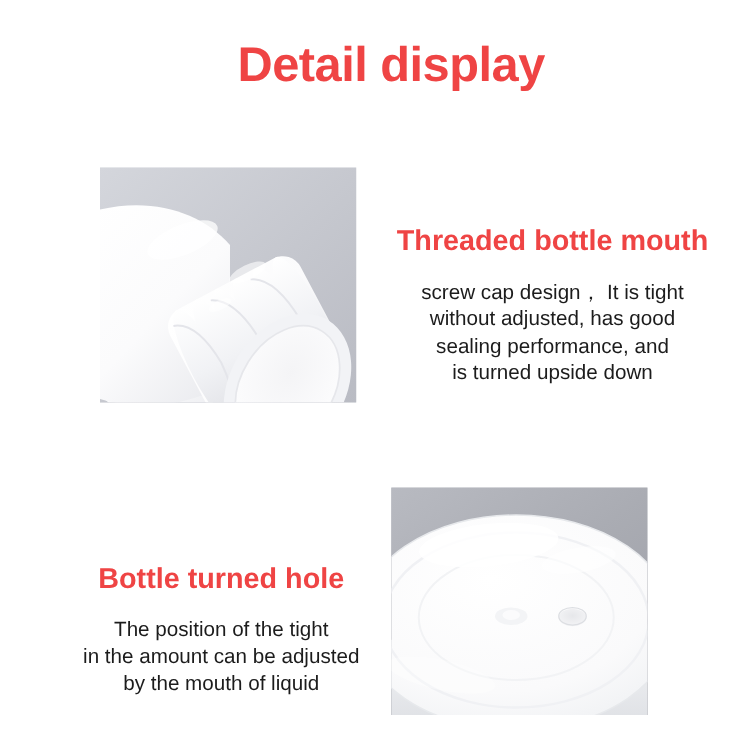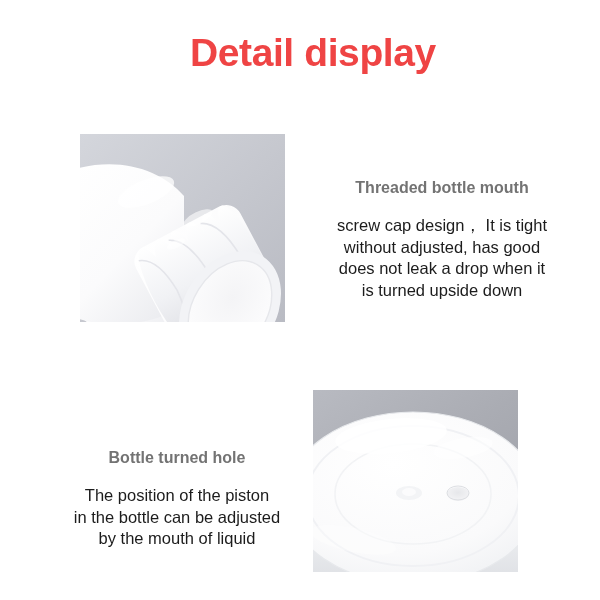--- a/index.html
+++ b/index.html
@@ -69,23 +69,23 @@
     left: 298px;
     top: 178px;
     width: 288px;
   }
   #block-bottom {
     left: 44px;
     top: 448px;
     width: 266px;
   }
   .block-heading {
-    font-size: 16px;
+    font-size: 23px;
     font-weight: bold;
-    color: #737373;
+    color: #ef4444;
     line-height: 1.25;
     margin-bottom: 17px;
     white-space: nowrap;
   }
   .block-body {
     font-size: 16.5px;
     font-weight: normal;
     color: #1c1c1c;
     line-height: 21.5px;
     margin-top: 13px;
@@ -159,30 +159,30 @@
       <ellipse cx="118" cy="84" rx="16" ry="6" fill="#ffffff" opacity="0.6" transform="rotate(-26 118 84)"></ellipse>
       <ellipse cx="96" cy="110" rx="10" ry="4" fill="#ffffff" opacity="0.5" transform="rotate(-26 96 110)"></ellipse>
     </svg>
   </div>
 
   <div class="block" id="block-threaded">
     <div class="block-heading">Threaded bottle mouth</div>
     <div class="block-body">
       <span class="line">screw cap design， It is tight</span>
       <span class="line">without adjusted, has good</span>
-      <span class="line">does not leak a drop when it</span>
+      <span class="line">sealing performance, and</span>
       <span class="line">is turned upside down</span>
     </div>
   </div>
 
   <div class="block" id="block-bottom">
     <div class="block-heading">Bottle turned hole</div>
     <div class="block-body">
-      <span class="line">The position of the piston</span>
-      <span class="line">in the bottle can be adjusted</span>
+      <span class="line">The position of the tight</span>
+      <span class="line">in the amount can be adjusted</span>
       <span class="line">by the mouth of liquid</span>
     </div>
   </div>
 
   <div class="photo" id="photo-bottom">
     <svg viewBox="0 0 205 182" preserveAspectRatio="none">
       <defs>
         <linearGradient id="gBg2" x1="0" y1="0" x2="0.8" y2="1">
           <stop offset="0%" stop-color="#b8bac1"></stop>
           <stop offset="50%" stop-color="#aaacb3"></stop>

